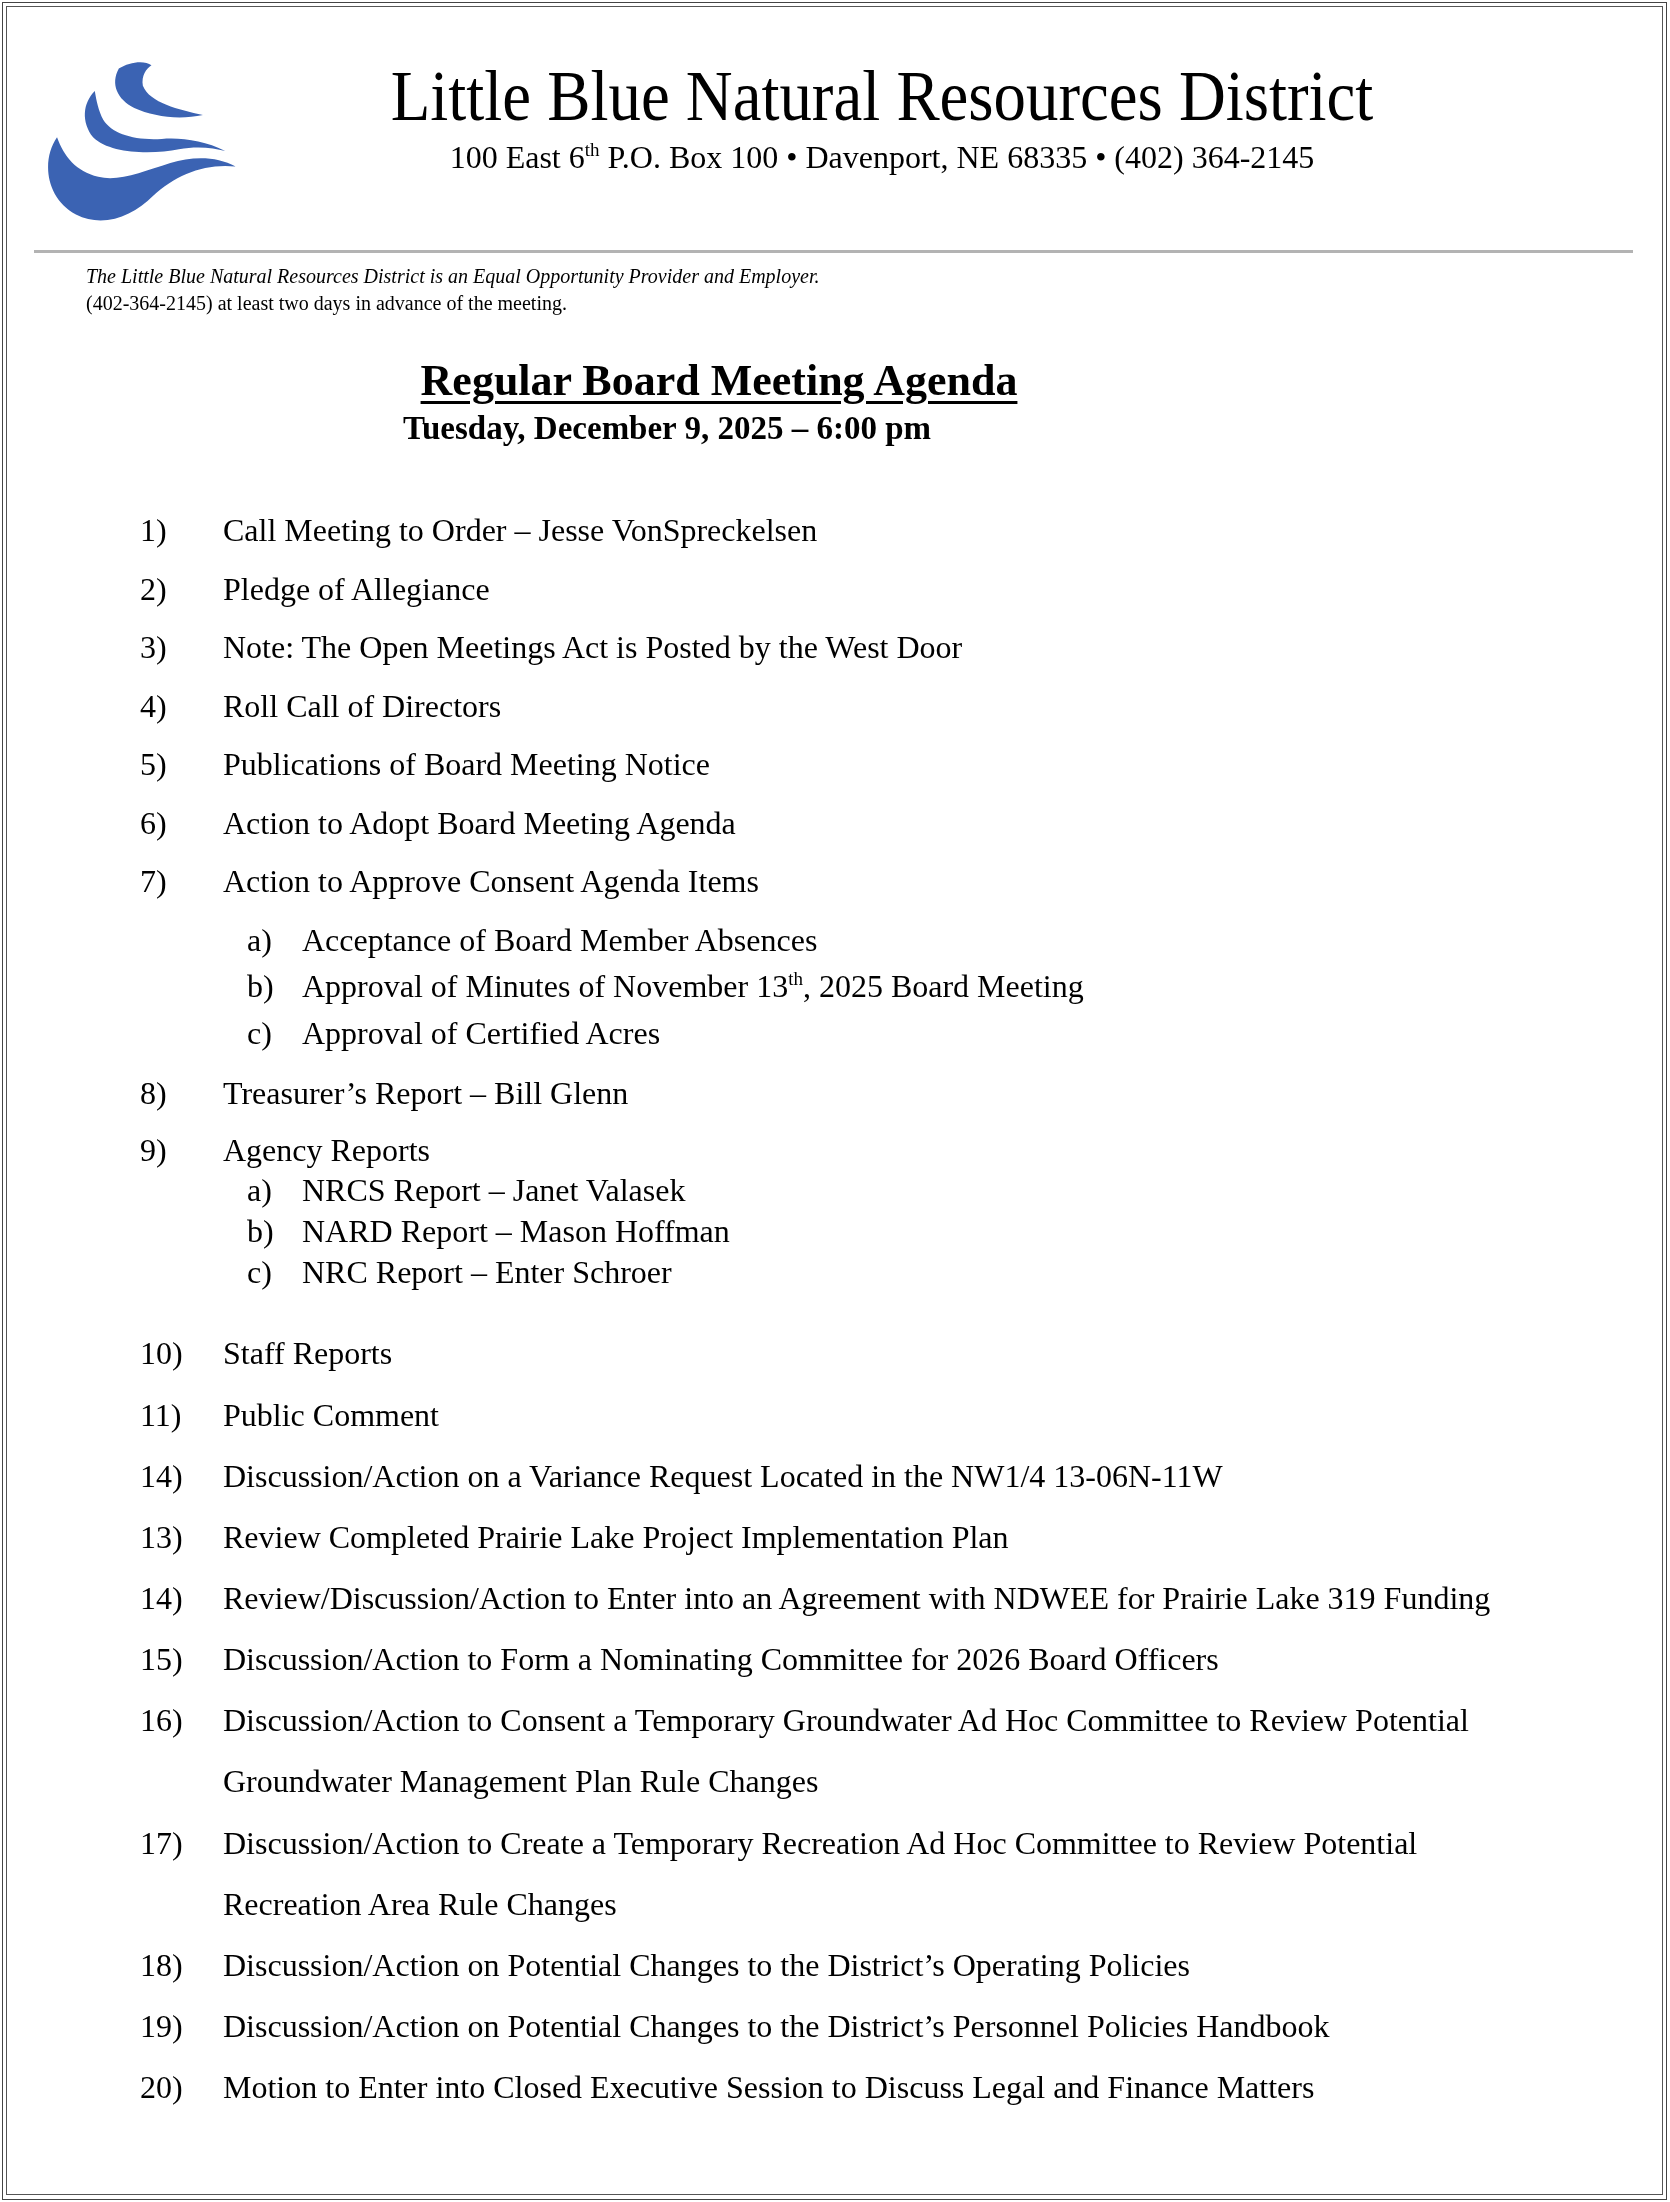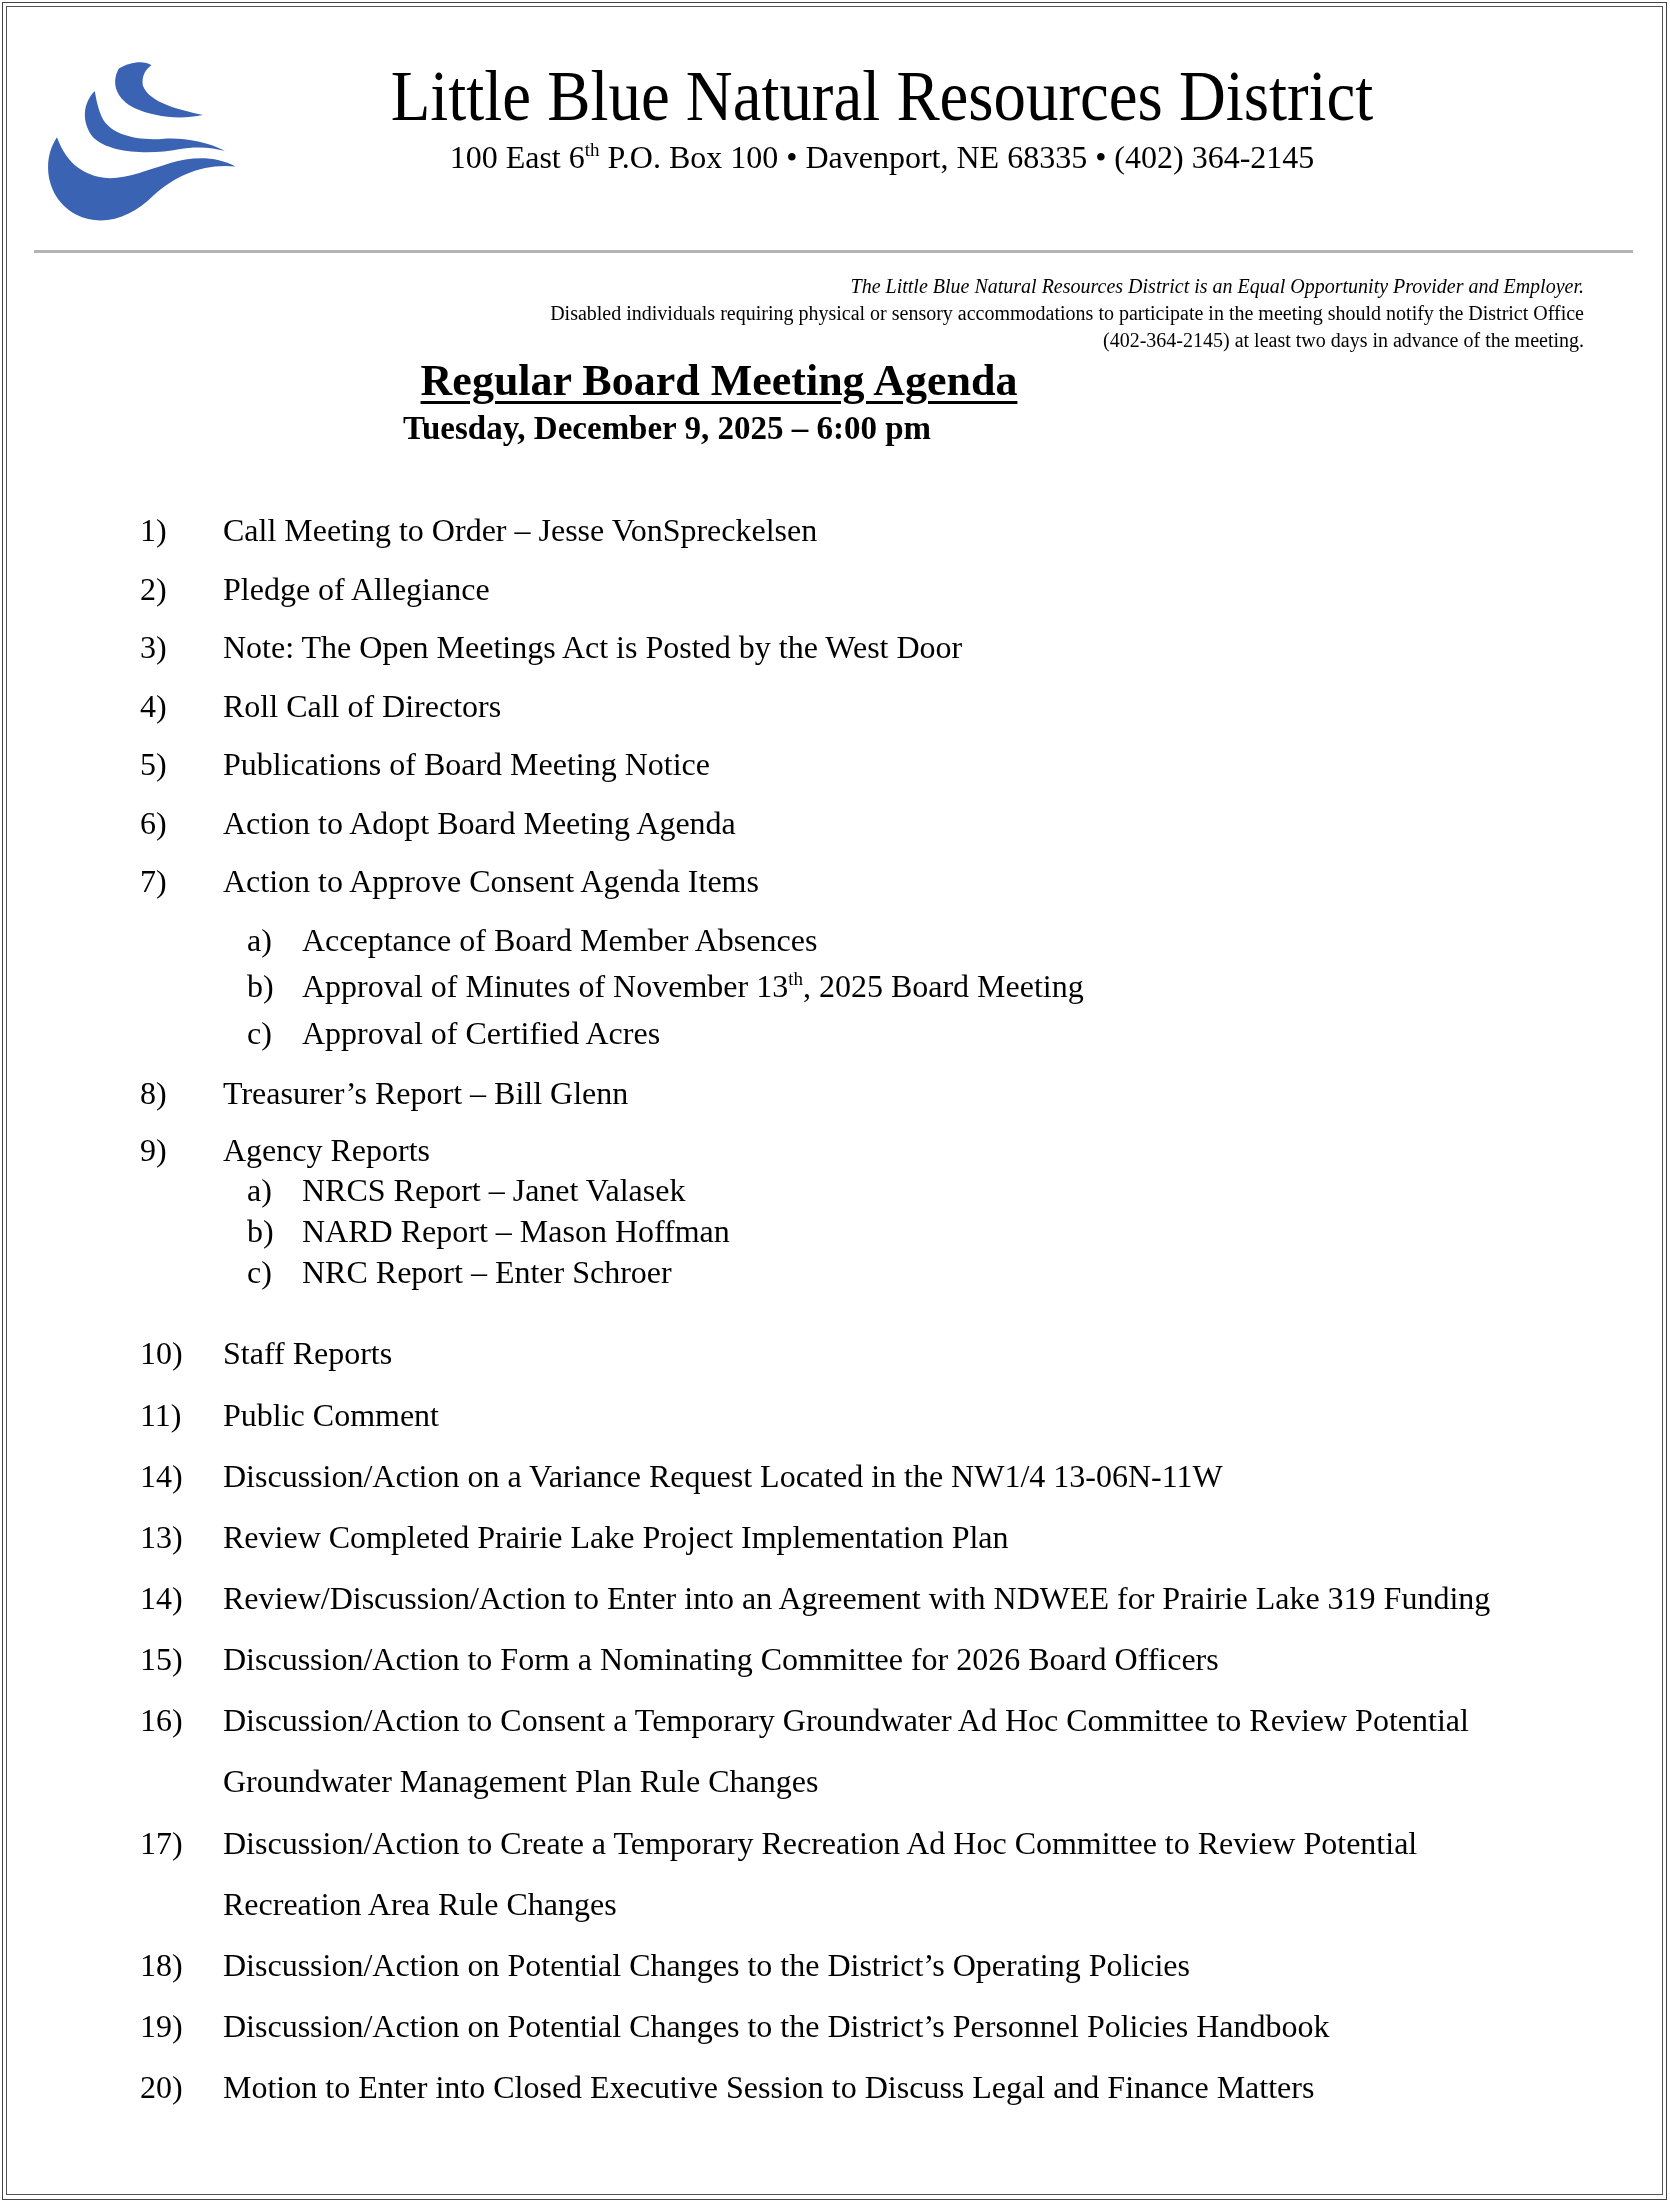--- a/index.html
+++ b/index.html
@@ -10,22 +10,22 @@
   .frame-inner { position: absolute; left: 6px; top: 6px; width: 1655px; height: 2187px;
                  border: 1.7px solid #555; box-sizing: content-box; }
   .logo { position: absolute; left: 33px; top: 53px; width: 206px; height: 172px; }
   .org-title { position: absolute; left: 0; top: 53px; width: 1764px; text-align: center;
                font-size: 72px; line-height: 86px; letter-spacing: 0px; transform: scaleX(0.9);
                transform-origin: 882px 0; }
   .org-address { position: absolute; left: 258px; top: 138px; width: 1248px; text-align: center;
                  font-size: 32px; line-height: 38px; }
   .org-address sup { font-size: 19px; vertical-align: 12px; line-height: 0; }
   .divider { position: absolute; left: 34px; top: 250px; width: 1599px; height: 3.4px; background: #b3b3b3; }
-  .notice { position: absolute; left: 86px; top: 263px; width: 1498px; text-align: right;
-            font-size: 20px; line-height: 27px; margin-top: 10px; }
+  .notice { position: absolute; left: 86px; top: 263px; width: 1498px; text-align: left;
+            font-size: 20px; line-height: 27px; }
   .notice .eoe { font-style: italic; }
   .meeting-title { position: absolute; left: 0; top: 354px; width: 1438px; text-align: center;
                    font-size: 44px; line-height: 53px; font-weight: bold; }
   .meeting-title span { text-decoration: underline; text-decoration-thickness: 3.4px; text-underline-offset: 6px; }
   .meeting-date { position: absolute; left: 0; top: 406px; width: 1334px; text-align: center;
                   font-size: 33px; line-height: 45px; font-weight: bold; }
   .agenda { position: absolute; left: 0; top: 0; width: 1670px; }
   .item { position: absolute; left: 0; font-size: 32px; line-height: 38px; white-space: nowrap; }
   .item .num { position: absolute; left: 140px; width: 69px; }
   .item .text { position: absolute; left: 223px; }
@@ -47,21 +47,20 @@
   <path fill="#3b63b3" d="M28,98 C10,124 14,168 50,188 C82,204 116,190 140,166 C166,142 200,128 236,132 C214,120 186,120 160,128 C128,138 100,150 76,144 C50,138 36,120 28,98 Z"></path>
 </svg>
 
 <div class="org-title">Little Blue Natural Resources District</div>
 <div class="org-address"><span>100 East 6</span><sup>th</sup><span> P.O. Box 100 • Davenport, NE 68335 • (402) 364-2145</span></div>
 
 <div class="divider"></div>
 
 <div class="notice">
   <div class="eoe">The Little Blue Natural Resources District is an Equal Opportunity Provider and Employer.</div>
-  <div>Disabled individuals requiring physical or sensory accommodations to participate in the meeting should notify the District Office</div>
   <div>(402-364-2145) at least two days in advance of the meeting.</div>
 </div>
 
 <div class="meeting-title"><span>Regular Board Meeting Agenda</span></div>
 <div class="meeting-date">Tuesday, December 9, 2025 – 6:00 pm</div>
 
 <div class="agenda">
 
   <div class="item" style="top:511px">
     <span class="num">1)</span>

